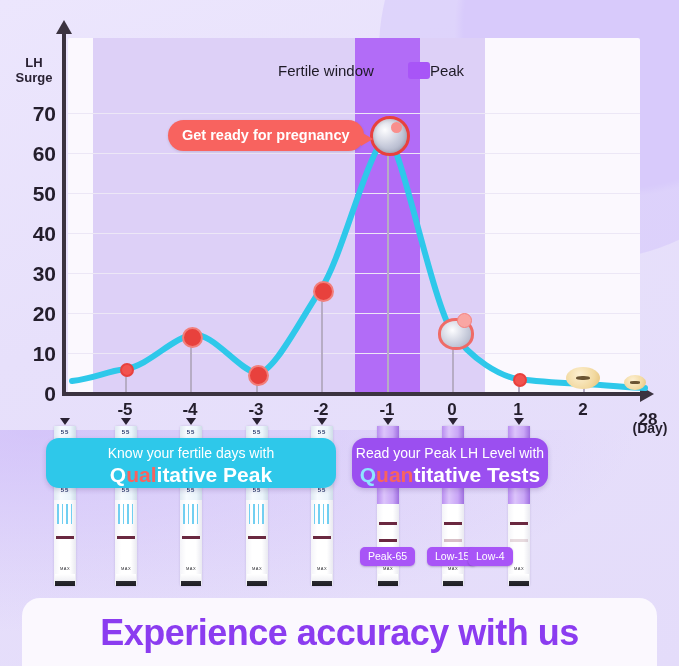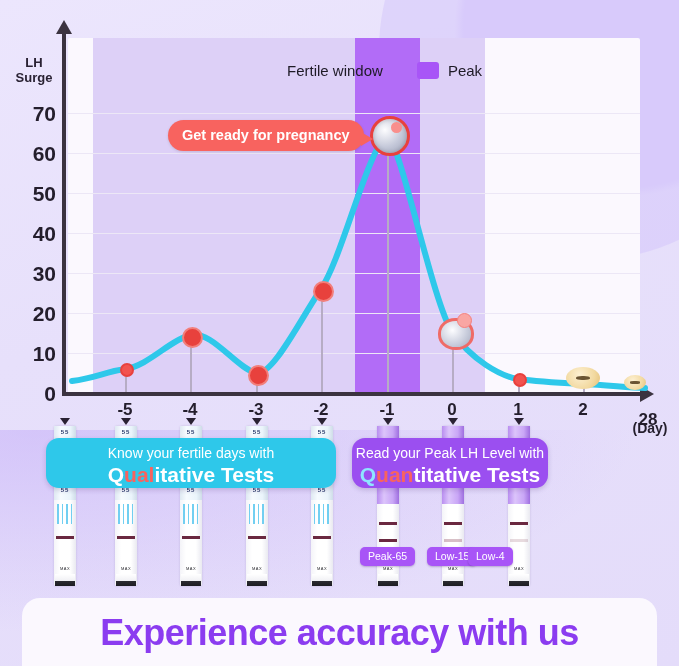--- a/index.html
+++ b/index.html
@@ -66,21 +66,21 @@
   .xtick{
     position:absolute;text-align:center;width:40px;
     font-size:17px;font-weight:700;color:#241e2c;
   }
   #day-label{
     position:absolute;left:626px;top:420px;width:48px;text-align:center;
     font-size:14px;font-weight:700;color:#241e2c;
   }
   
   #legend{position:absolute;left:256px;top:62px;display:flex;gap:34px;align-items:center;}
-  .legend-item{display:flex;align-items:center;gap:9px;}
+  .legend-item{display:flex;align-items:center;}
   .legend-swatch{width:22px;height:17px;border-radius:3px;}
   .legend-label{font-size:15px;color:#1e1a26;}
   
   #curve-svg{position:absolute;left:0;top:0;width:679px;height:666px;pointer-events:none;}
   
   #pregnancy-bubble{
     position:absolute;left:168px;top:120px;
     background:#f8635f;color:#fff;border-radius:16px;
     padding:7px 14px 8px 14px;font-size:14.5px;font-weight:700;
     white-space:nowrap;box-shadow:0 1px 3px rgba(0,0,0,.12);
@@ -394,21 +394,21 @@
   <div class="tip" style="height:12px;"></div>
 </div>
 
 <div class="strip-badge" style="left:360px;top:547px;">Peak-65</div>
 <div class="strip-badge" style="left:427px;top:547px;">Low-15</div>
 <div class="strip-badge" style="left:468px;top:547px;">Low-4</div>
 
 <div class="cta" id="cta-qualitative">
   <div class="line1">Know your fertile days with</div>
   <div class="line2">
-    <span class="hl1">Q</span><span class="hl3">ual</span><span class="hl1">itative Tests</span>
+    <span class="hl1">Q</span><span class="hl3">ual</span><span class="hl1">itative Peak</span>
   </div>
 </div>
 
 <div class="cta" id="cta-quantitative">
   <div class="line1">Read your Peak LH Level with</div>
   <div class="line2">
     <span class="hl4">Q</span><span class="hl3">uan</span><span class="hl1">titative Tests</span>
   </div>
 </div>
 

